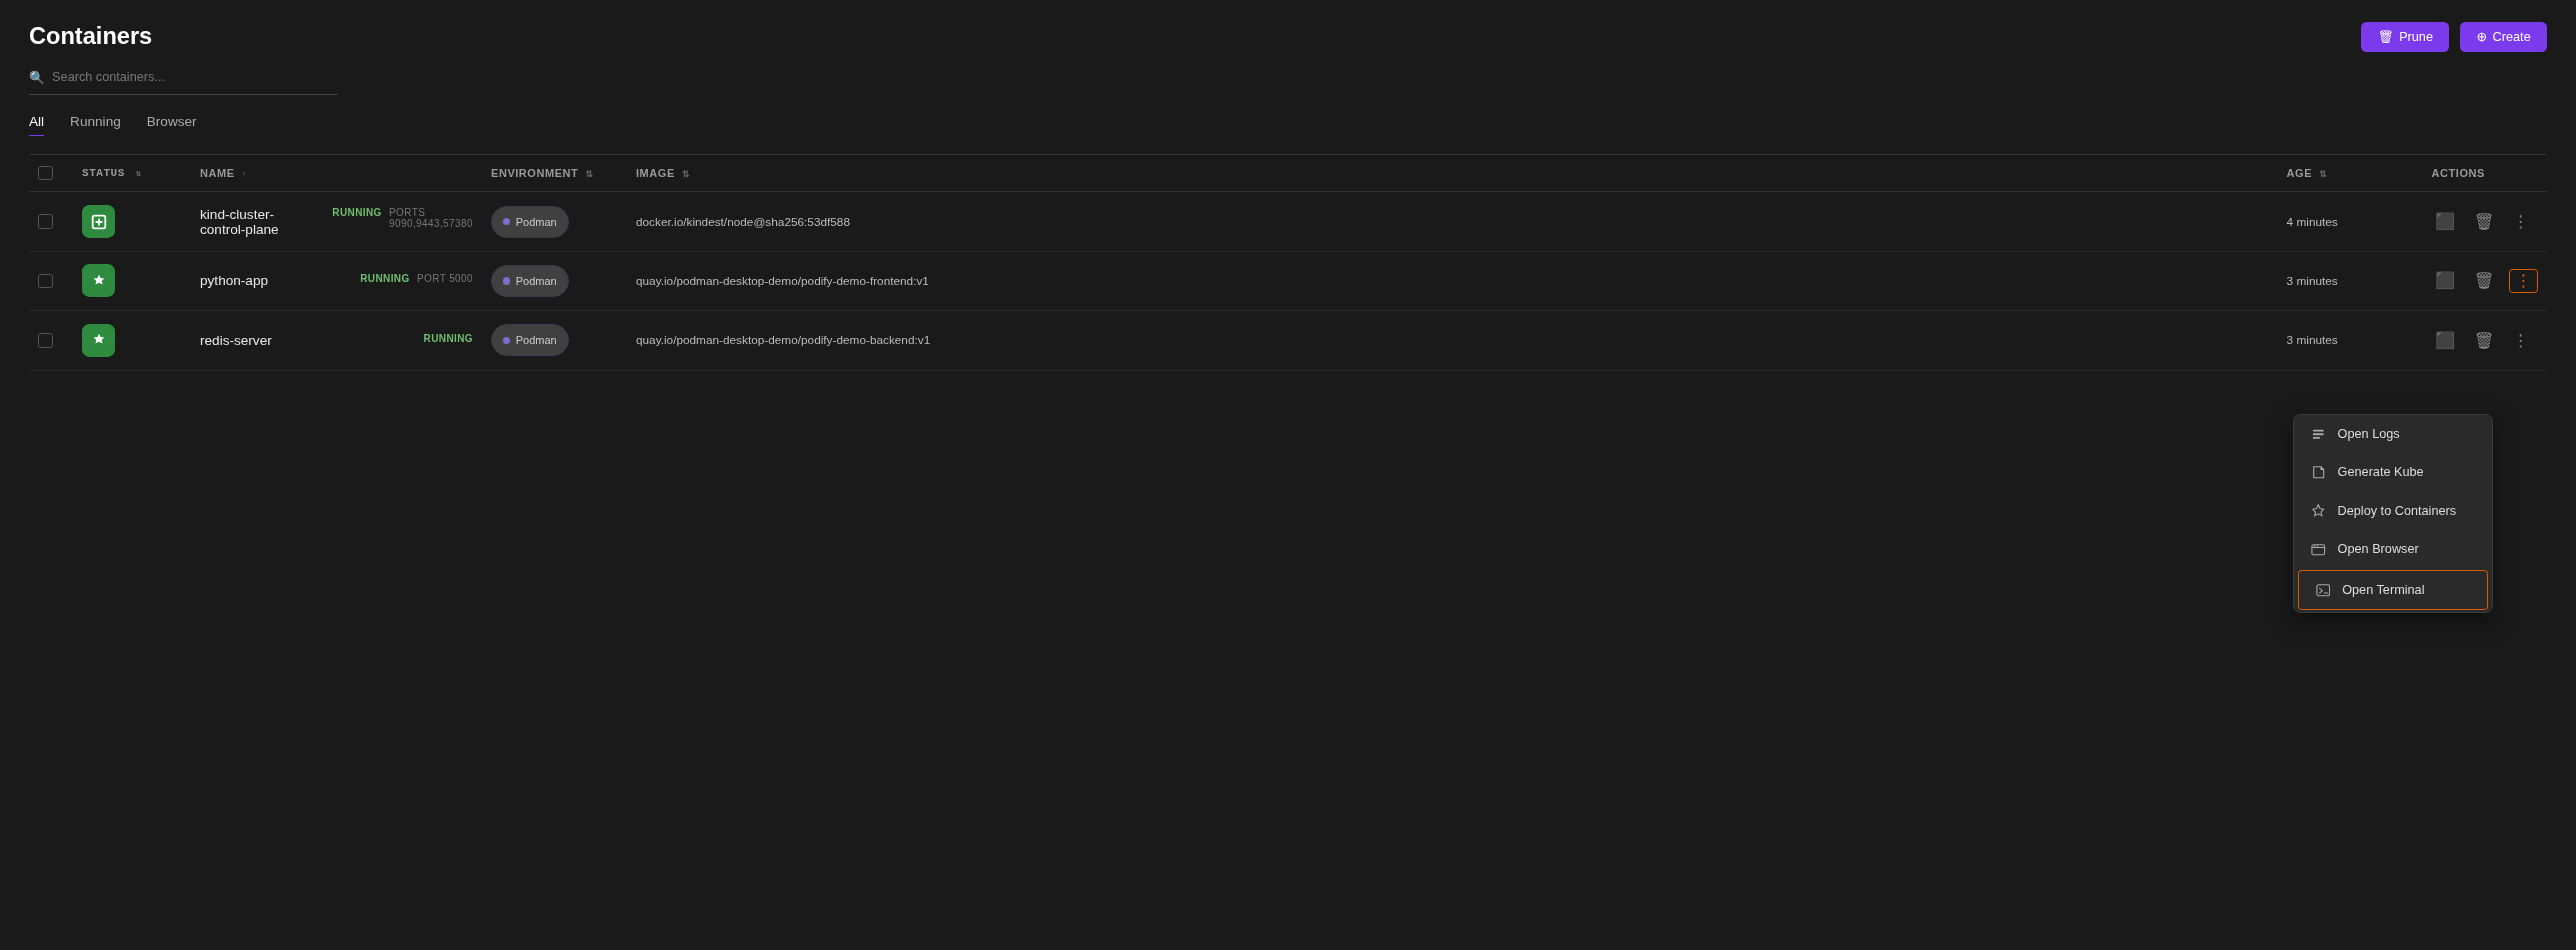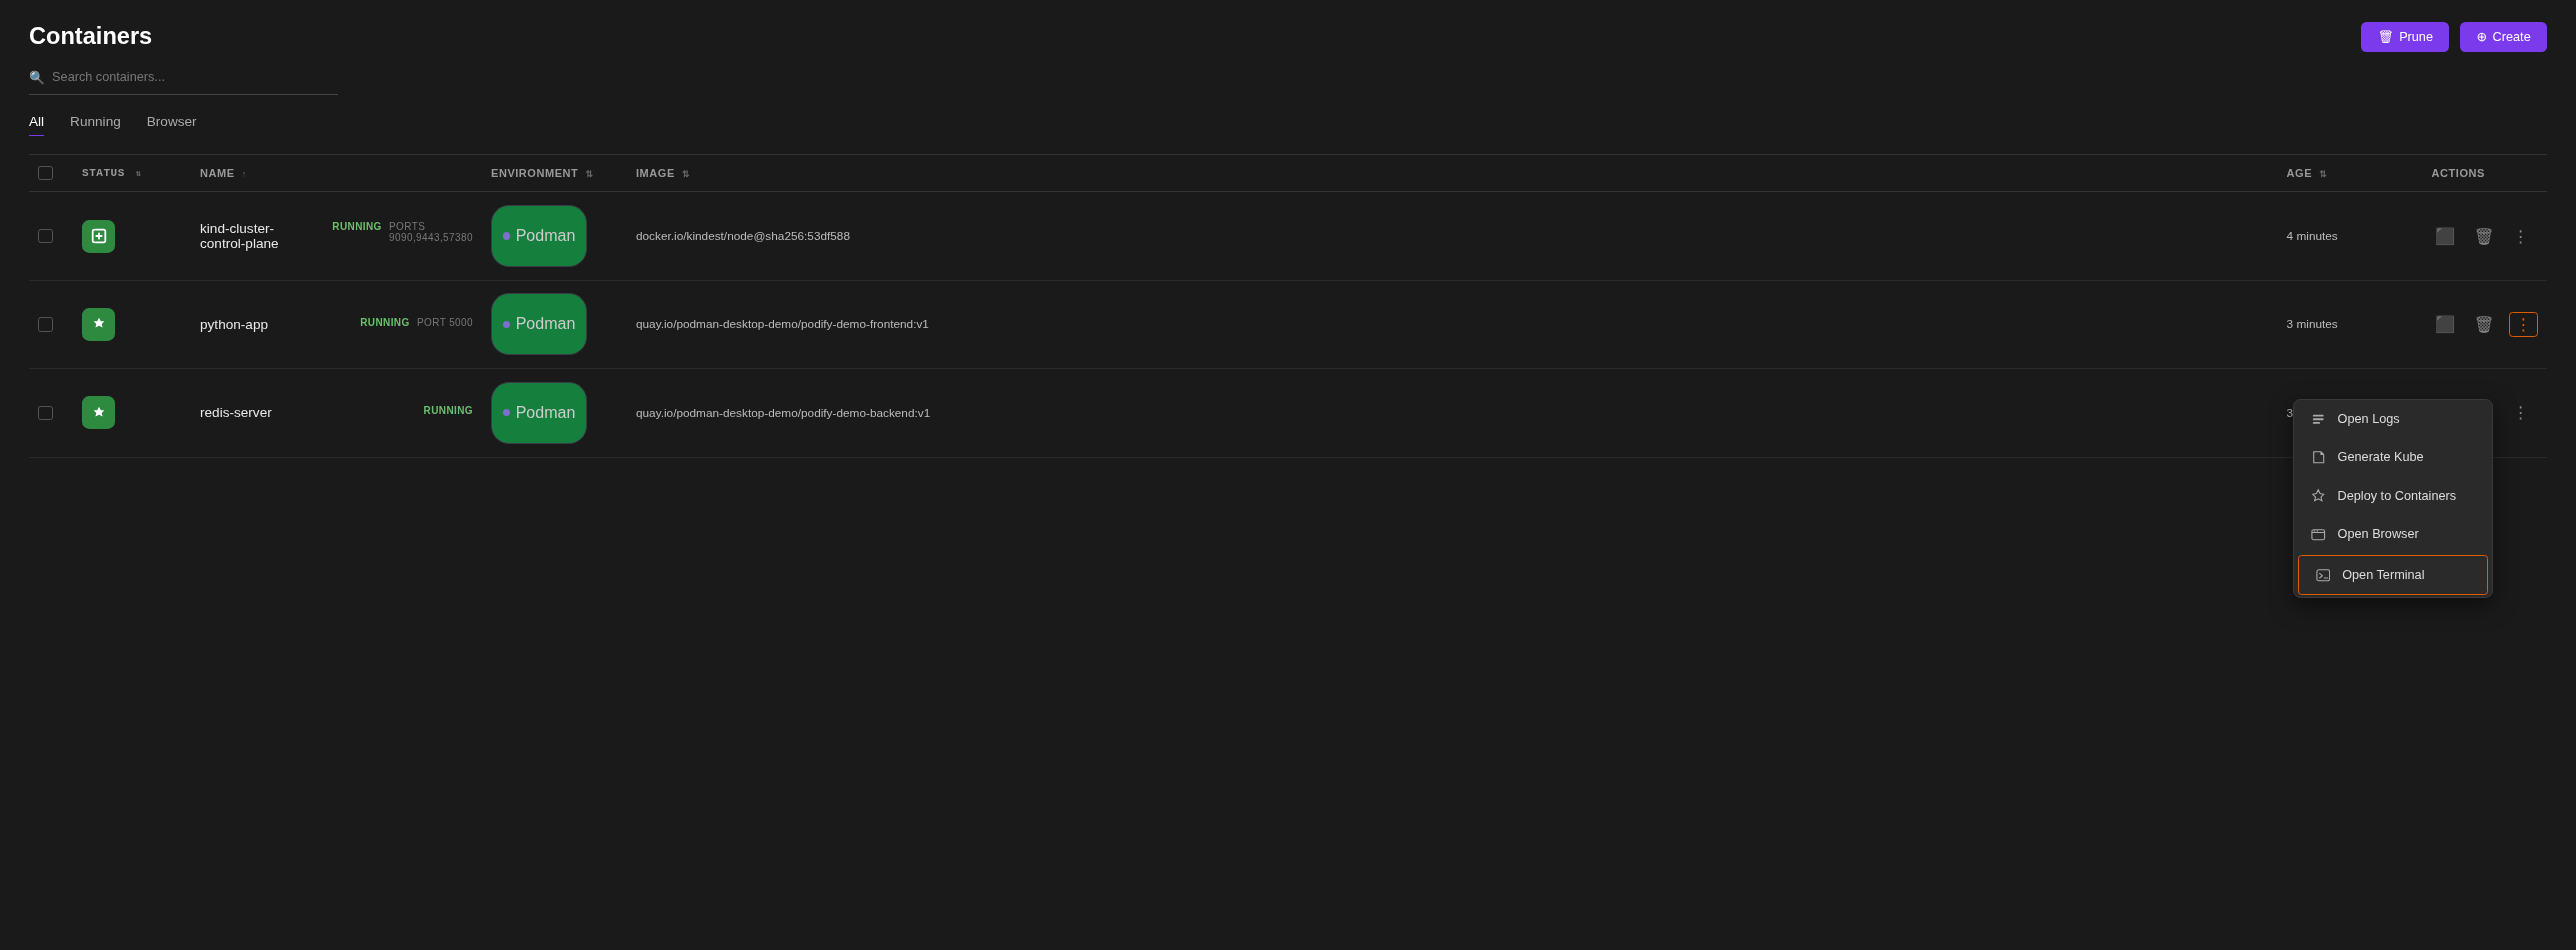--- a/index.html
+++ b/index.html
@@ -194,25 +194,25 @@
       color: #777;
       font-weight: 400;
       text-transform: uppercase;
       letter-spacing: 0.04em;
     }
 
     .env-badge {
       display: inline-flex;
       align-items: center;
       gap: 5.4px;
-      background: #15803d;
+      background: #404040;
       border: 0.9px solid #3a3a4a;
       border-radius: 18px;
-      padding: 21px 11px;
-      font-size: 16px;
+      padding: 9px 11px;
+      font-size: 11px;
       color: #ccc;
     }
 
     .env-dot {
       width: 7.3px;
       height: 7.3px;
       border-radius: 50%;
       background: #7c6fcd;
     }
 
@@ -465,21 +465,21 @@
           <div class="action-icons">
             <button class="action-btn" title="Stop">⬛</button>
             <button class="action-btn" title="Delete">🗑</button>
             <button class="action-btn" title="More">⋮</button>
           </div>
         </td>
       </tr>
     </tbody>
   </table>
 
-  <div class="dropdown-menu" style="top: 245px; right: 54px;">
+  <div class="dropdown-menu" style="top: 260px; right: 54px;">
     <div class="dropdown-item">
       <span class="dropdown-icon">
         <svg width="14.5" height="14.5" viewBox="0 0 16 16" fill="#aaa">
             <rect x="2" y="3" width="12" height="2" rx="1"></rect>
             <rect x="2" y="7" width="12" height="2" rx="1"></rect>
             <rect x="2" y="11" width="8" height="2" rx="1"></rect>
           </svg>
       </span>
       <span>Open Logs</span>
     </div>

